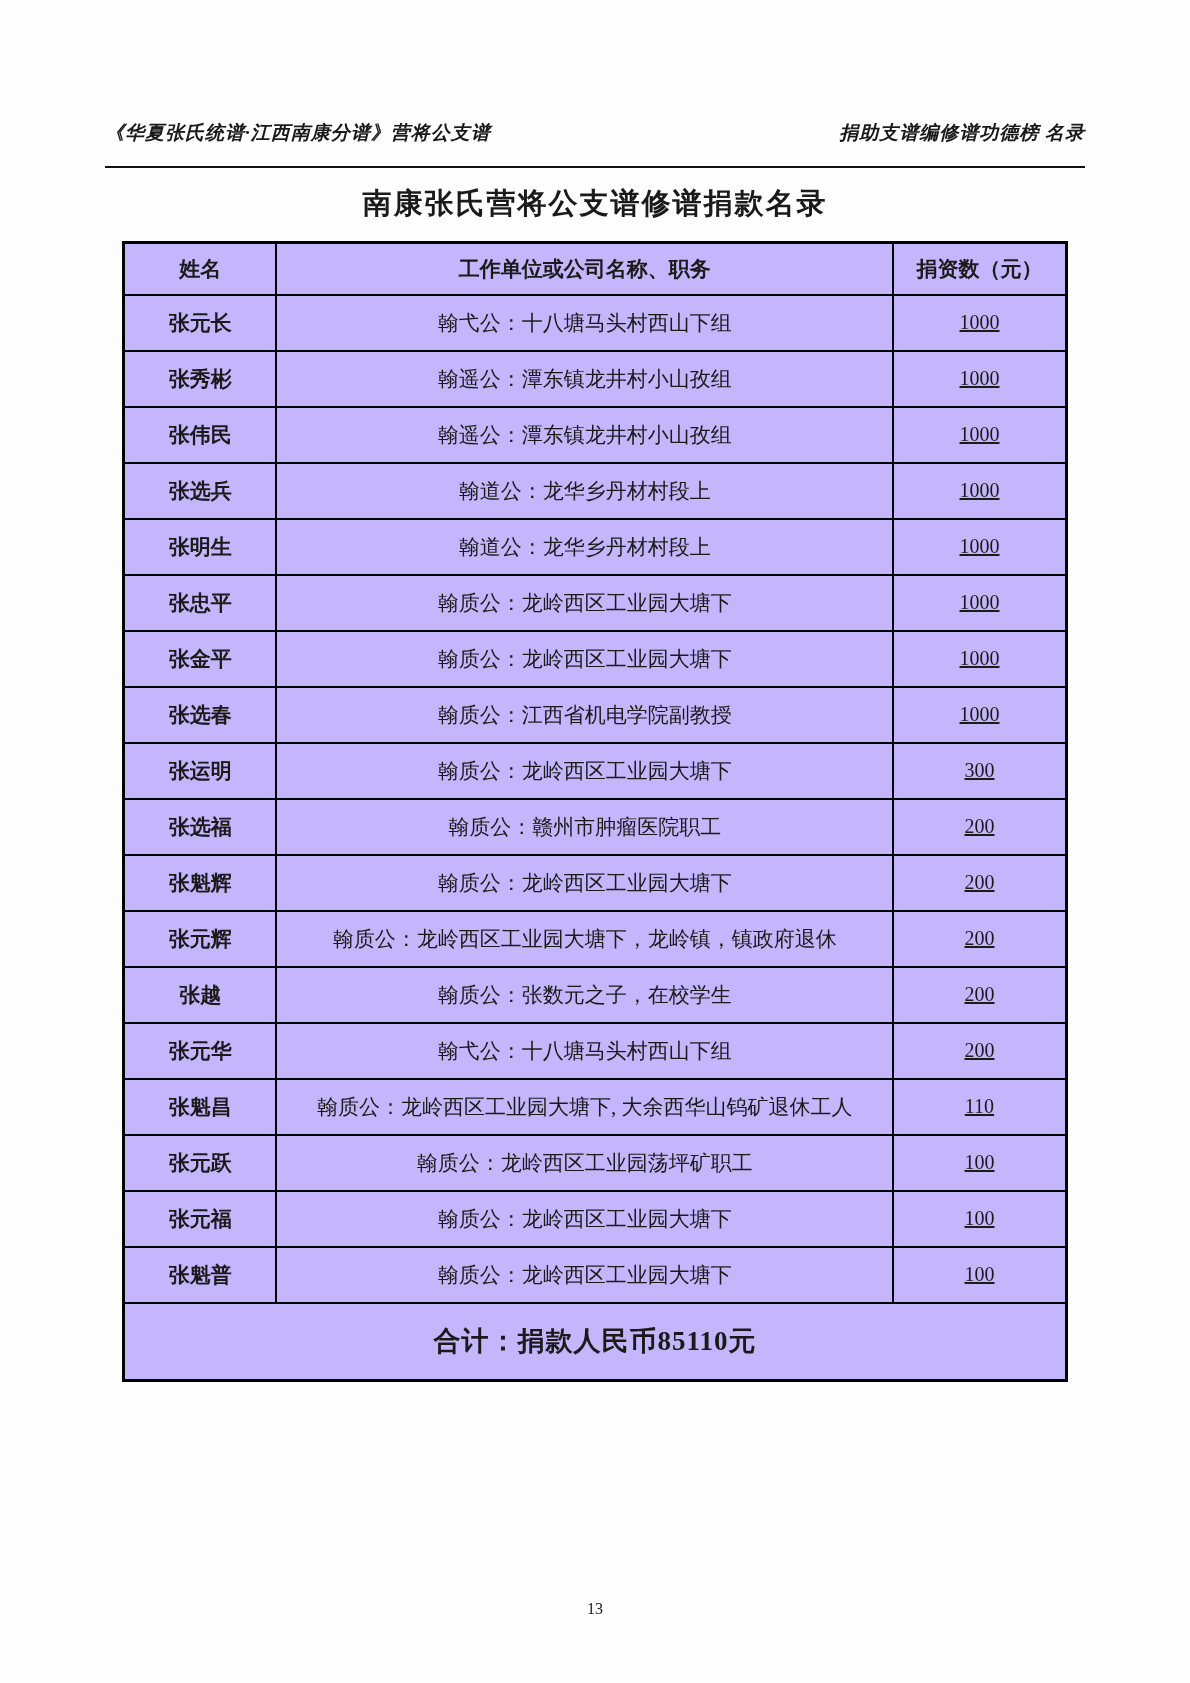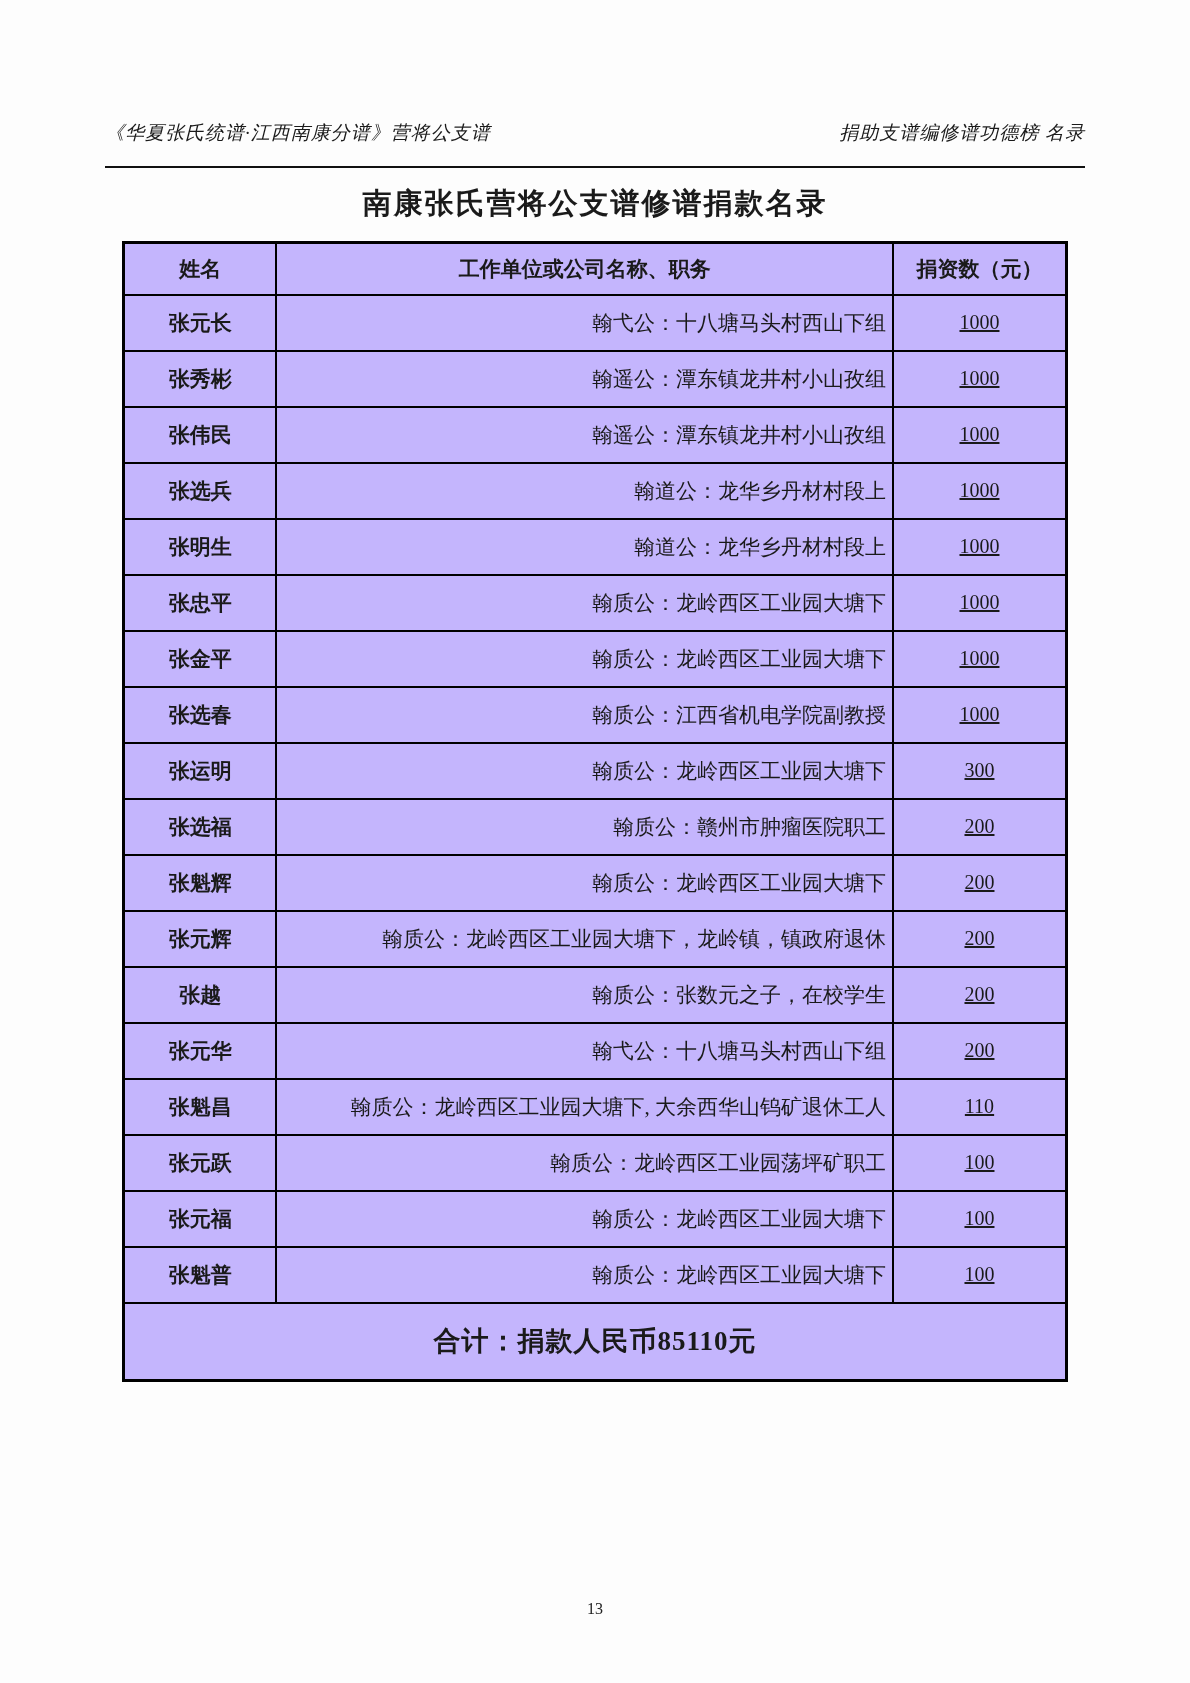--- a/index.html
+++ b/index.html
@@ -17,21 +17,21 @@
   
   .running-header {
     position: absolute;
     left: 105px;
     right: 105px;
     top: 120px;
     display: flex;
     justify-content: space-between;
     align-items: flex-end;
     font-size: 19px;
-    font-weight: normal;
+    font-weight: bold;
     font-style: italic;
     letter-spacing: 1px;
   }
   .header-rule {
     position: absolute;
     left: 105px;
     right: 105px;
     top: 166px;
     height: 2px;
     background: #111;
@@ -68,21 +68,21 @@
   }
   .donation-table { border: 3px solid #000; }
   .donation-table thead th {
     height: 52px;
     font-weight: bold;
     text-align: center;
     font-size: 21px;
   }
   .donation-table tbody td { height: 56px; }
   .cell-name { text-align: center; font-weight: bold; }
-  .cell-unit { text-align: right; padding-left: 10px; }
+  .cell-unit { text-align: center; padding-left: 10px; }
   .cell-amt  { text-align: center; font-size: 20px; text-decoration: underline; }
   .total-row td {
     height: 78px;
     text-align: center;
     font-weight: bold;
     font-size: 27px;
     letter-spacing: 1px;
     border-top: 1px solid #8b5cf6;
   }
   

